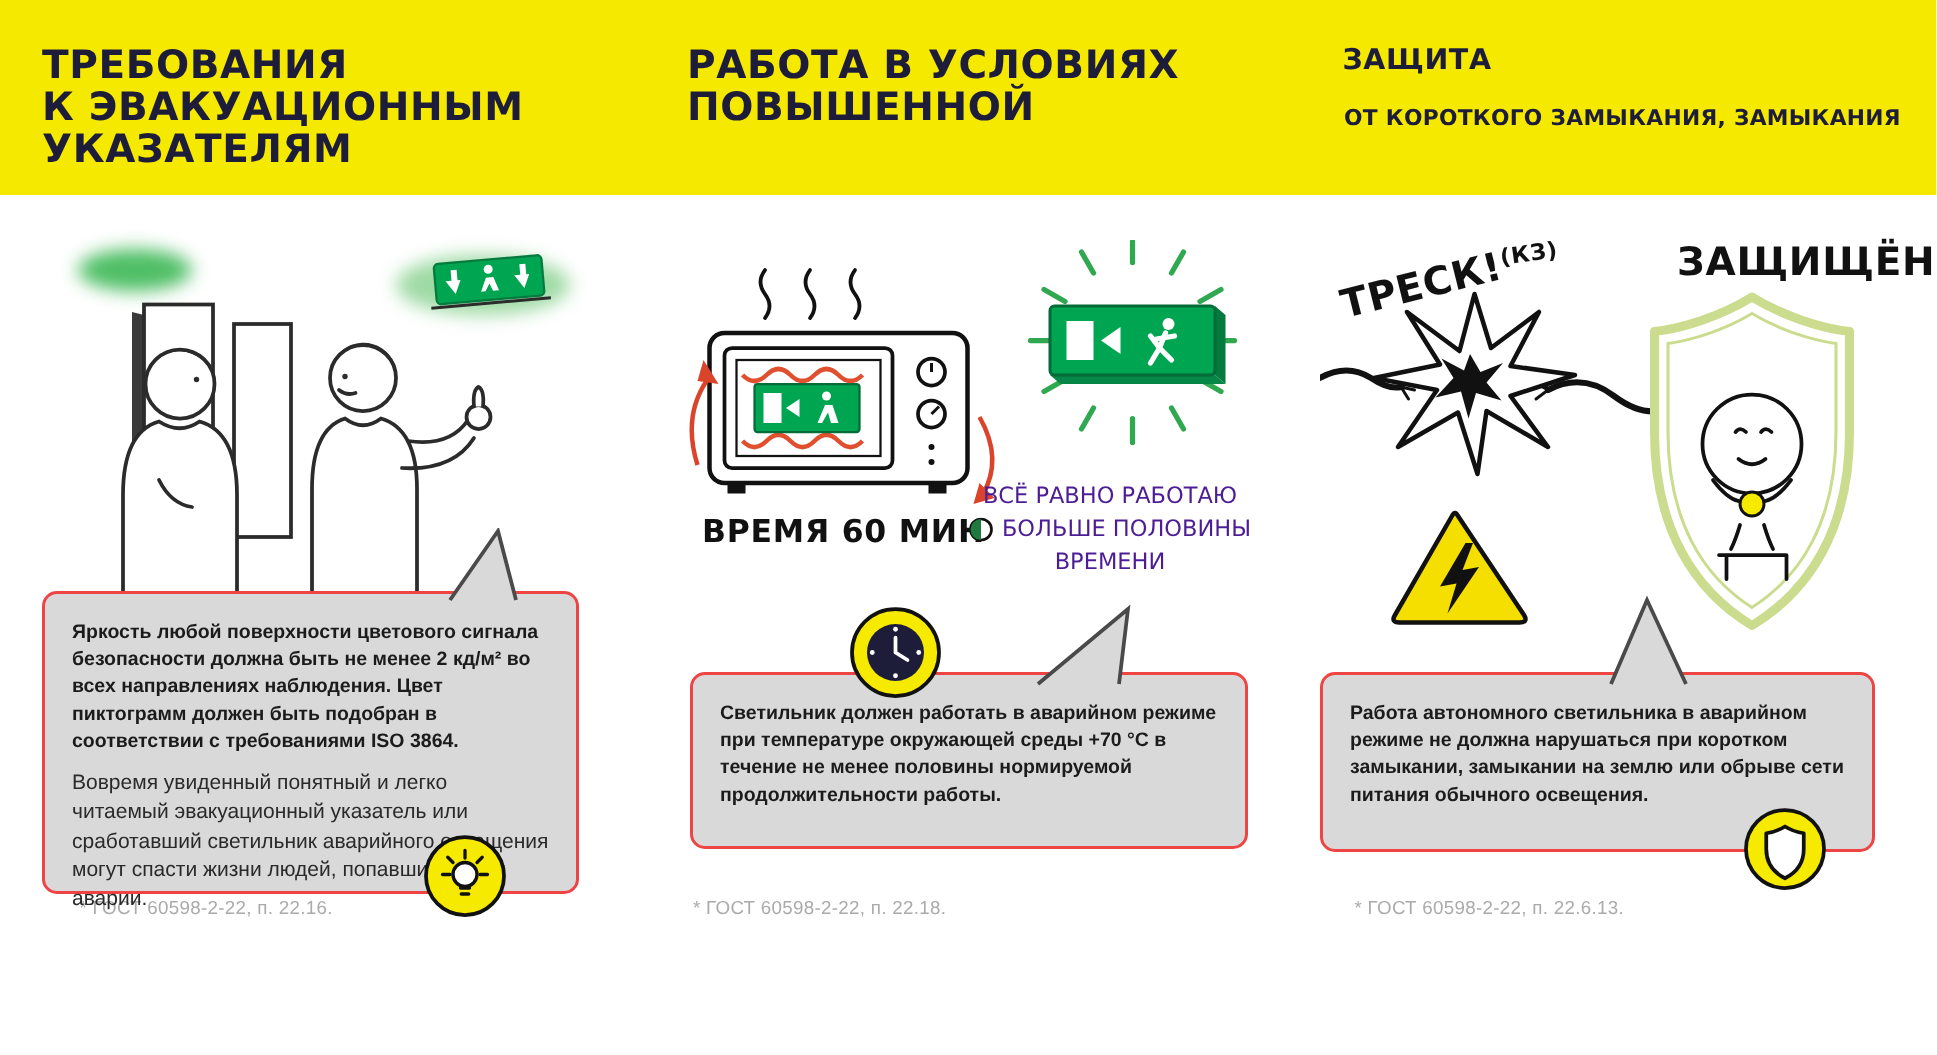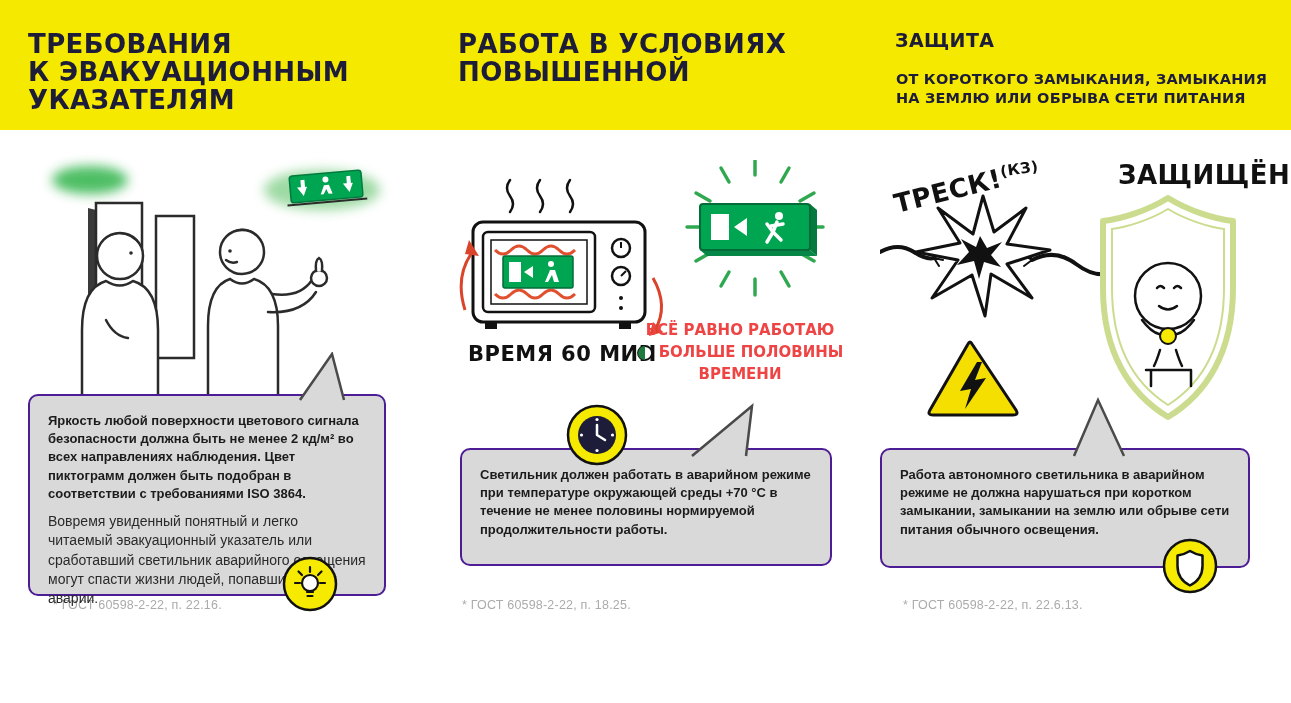--- a/index.html
+++ b/index.html
@@ -25,28 +25,28 @@
 
   .scene { position:absolute; z-index:0; }
 
   .hand {
     position:absolute; color:#111; font-weight:700;
     font-family:"DejaVu Sans","Liberation Sans",sans-serif;
     font-size:21px; letter-spacing:0.5px; white-space:nowrap;
   }
   .caption {
     position:absolute; left:634px; top:320px; width:212px; text-align:center;
-    color:#ef4444; font-weight:700; font-size:15px; line-height:1.45;
+    color:#4c1d95; font-weight:400; font-size:15px; line-height:1.45;
     font-family:"DejaVu Sans","Liberation Sans",sans-serif;
   }
   .cap-line { display:flex; align-items:center; justify-content:center; gap:6px; }
 
   .bubble {
     position:absolute; z-index:1; box-sizing:border-box;
-    background:#D9D9D9; border:2px solid #4c1d95; border-radius:10px;
+    background:#D9D9D9; border:2px solid #ef4444; border-radius:10px;
     padding:16px 18px; color:#1b1b1b;
   }
   .bubble .bold { margin:0; font-weight:700; font-size:13px; line-height:1.4; }
   .bubble .reg  { margin:9px 0 0; font-size:14px; line-height:1.38; color:#2a2a2a; }
 
   .tail { position:absolute; z-index:2; }
   .badge { position:absolute; z-index:3; }
 
   .footnote {
     position:absolute; top:598px; color:#ABABAB; font-size:12.5px; letter-spacing:0.2px;
@@ -68,21 +68,20 @@
   <h1 class="title" style="left:458px; top:30px;">
     <span>РАБОТА В УСЛОВИЯХ</span>
     <span>ПОВЫШЕННОЙ</span>
   </h1>
 
   <h1 class="title title-big" style="left:895px; top:30px;">
     <span>ЗАЩИТА</span>
   </h1>
   <p class="subtitle" style="left:896px; top:70px;">
     <span>ОТ КОРОТКОГО ЗАМЫКАНИЯ, ЗАМЫКАНИЯ</span>
-    <span>НА ЗЕМЛЮ ИЛИ ОБРЫВА СЕТИ ПИТАНИЯ</span>
   </p>
 
   <svg class="scene" style="left:10px; top:148px;" width="420" height="250" viewBox="0 0 420 250">
     <defs>
       <filter id="blur6" x="-50%" y="-50%" width="200%" height="200%">
           <feGaussianBlur stdDeviation="6"></feGaussianBlur>
         </filter>
     </defs>
     <ellipse cx="80" cy="32" rx="38" ry="14" fill="#2EB34A" opacity="0.85" filter="url(#blur6)"></ellipse>
     <ellipse cx="312" cy="42" rx="58" ry="20" fill="#3CB54A" opacity="0.5" filter="url(#blur6)"></ellipse>
@@ -296,16 +295,16 @@
         <circle cx="46.5" cy="31" r="1.6"></circle>
     </g>
   </svg>
 
   <svg class="badge" style="left:1162px; top:538px;" width="56" height="56" viewBox="0 0 56 56">
     <circle cx="28" cy="28" r="26" fill="#F6EB00" stroke="#111111" stroke-width="2.5"></circle>
     <path d="M28,13 C32,15.5 37,17 40.5,17.5 L40.5,28 C40.5,38 35,44 28,47.5 C21,44 15.5,38 15.5,28 L15.5,17.5 C19,17 24,15.5 28,13 Z" fill="#ffffff" stroke="#111111" stroke-width="2.5" stroke-linejoin="round"></path>
   </svg>
 
   <div class="footnote" style="left:21px;margin-left:32px;">* ГОСТ 60598-2-22, п. 22.16.</div>
-  <div class="footnote" style="left:462px;">* ГОСТ 60598-2-22, п. 18.25.</div>
+  <div class="footnote" style="left:462px;">* ГОСТ 60598-2-22, п. 22.18.</div>
   <div class="footnote" style="left:903px;">* ГОСТ 60598-2-22, п. 22.6.13.</div>
 
 </div>
 
 </body></html>

